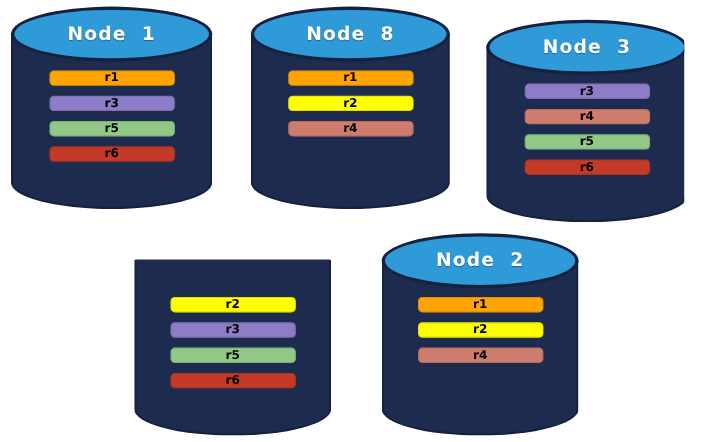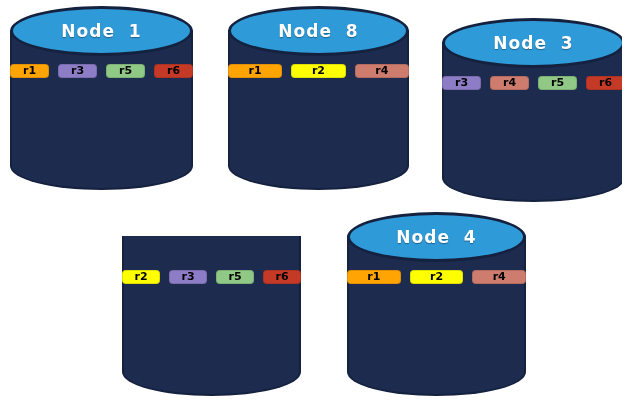--- a/index.html
+++ b/index.html
@@ -42,21 +42,21 @@
     font-size: 17px;
     letter-spacing: 1px;
     white-space: pre;
     text-shadow: 0 1px 1px rgba(0,0,0,0.35);
   }
   .stack {
     position: absolute;
     left: 0; right: 0;
     top: 58px;
     display: flex;
-    flex-direction: row;
+    flex-direction: column;
     align-items: center;
     gap: 9px;
     z-index: 3;
   }
   .bar {
     width: 114px;
     height: 14px;
     border-radius: 4px;
     font-size: 11px;
     font-weight: bold;
@@ -121,21 +121,21 @@
         <div class="bar" style="background: rgb(255, 255, 0);">r2</div>
         <div class="bar" style="background: rgb(141, 124, 198);">r3</div>
         <div class="bar" style="background: rgb(144, 200, 133);">r5</div>
         <div class="bar" style="background: rgb(196, 58, 38);">r6</div>
       </div>
   </div>
 
   <div class="cyl pos-4">
     <div class="cyl-body"></div>
     <div class="cyl-top">
-      <span class="cyl-title">Node  4</span>
+      <span class="cyl-title">Node  2</span>
     </div>
     <div class="stack">
         <div class="bar" style="background: rgb(255, 164, 2);">r1</div>
         <div class="bar" style="background: rgb(255, 255, 0);">r2</div>
         <div class="bar" style="background: rgb(205, 124, 110);">r4</div>
       </div>
   </div>
 
 </div>
 

